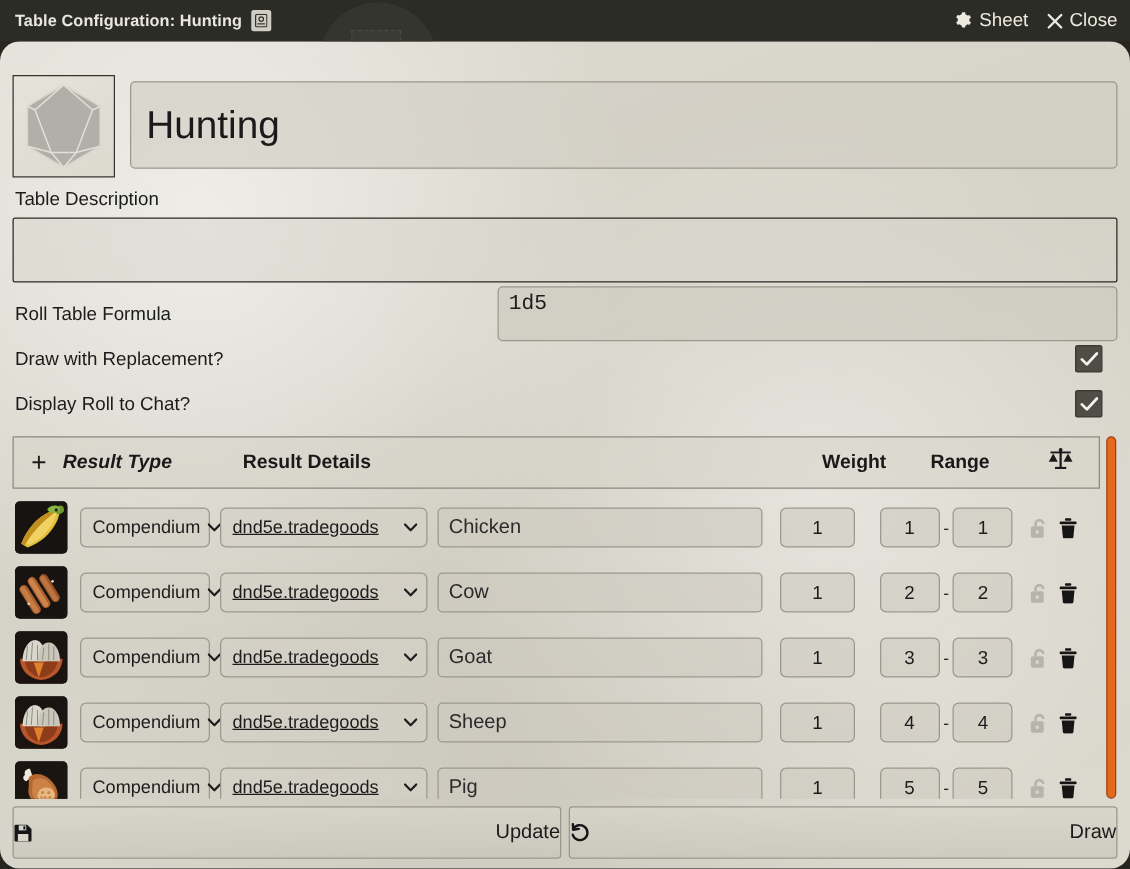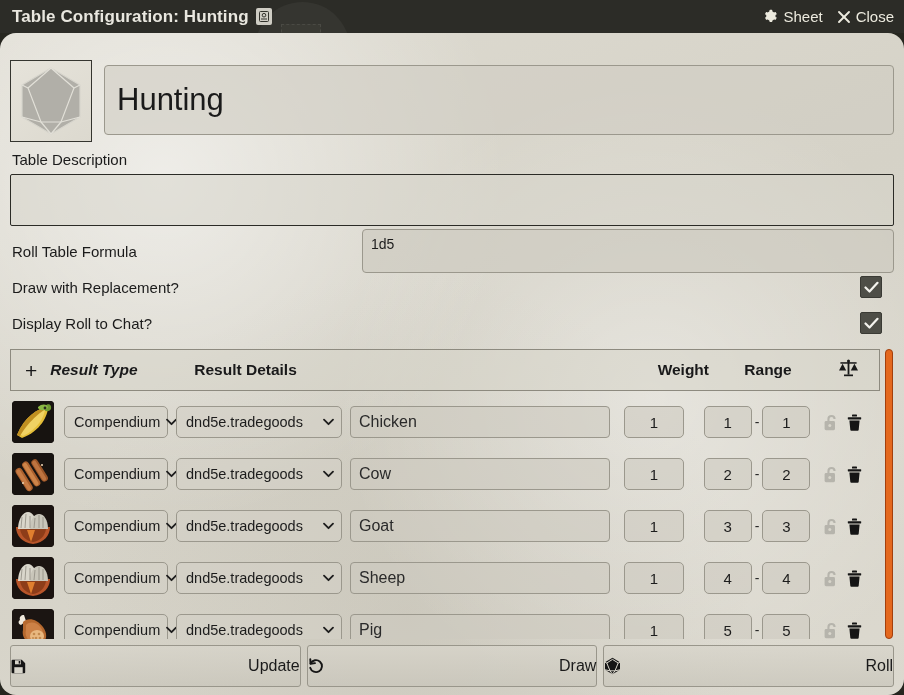--- a/index.html
+++ b/index.html
@@ -42,21 +42,21 @@
   .titlebar .ghost .inner {
     position: absolute;
     left: 26px; top: 22px;
     width: 40px; height: 30px;
     border: 1px dashed #4a4a44;
     background: #3a3a34;
   }
   .tb-title {
     position: relative;
     z-index: 2;
-    font-size: 17px;
+    font-size: 13px;
     font-weight: bold;
     letter-spacing: .1px;
     white-space: nowrap;
   }
   .tb-badge {
     position: relative;
     z-index: 2;
     display: inline-flex;
     align-items: center; justify-content: center;
     width: 16px; height: 17px;
@@ -148,30 +148,31 @@
     margin-bottom: 9px;
   }
 
   .form-row {
     display: flex;
     align-items: center;
     height: 32px;
     flex: 0 0 32px;
     margin-bottom: 4px;
     padding-left: 2px;
+    gap: 36px;
   }
   .form-row .lbl { width: 350px; }
   .formula-input {
     flex: 1 1 auto;
     height: 44px;
     border: 1px solid #9b988d;
     border-radius: 4px;
     background: rgba(205,202,192,.66);
-    font-family: Liberation Sans, sans-serif;
-    font-size: 14px;
+    font-family: Liberation Mono, monospace;
+    font-size: 17px;
     color: #1c1c1c;
     padding: 0 8px;
     line-height: 28px;
     overflow: hidden;
   }
   .cb-holder { margin-left: auto; margin-right: 12px; display:flex; }
   .checkbox {
     width: 22px; height: 22px;
     background: #4e4e47;
     border: 1px solid #3a3a34;
@@ -247,21 +248,21 @@
     font-size: 14.5px;
     color: #1c1c1c;
     display: flex;
     align-items: center;
     padding: 0 7px 0 9px;
     cursor: pointer;
     white-space: nowrap;
   }
   .sel .chev { margin-left: auto; padding-left: 6px; display: flex; }
   .sel-type { width: 104px; margin-left: 10px; }
-  .sel-src  { width: 166px; margin-left: 8px; }
+  .sel-src  { width: 166px; margin-left: 8px; text-decoration: underline; }
 
   .det-input {
     flex: 1 1 auto;
     height: 32px;
     margin-left: 8px;
     border: 1px solid #9b988d;
     border-radius: 4px;
     background: rgba(205,202,192,.58);
     font-size: 16px;
     color: #2a2a2a;
@@ -785,33 +786,16 @@
       </div>
       <div class="btn">
         <span>
           <svg width="16" height="16" viewBox="0 0 16 16" fill="none" stroke="#151515" stroke-width="1.9" stroke-linecap="round">
               <path d="M2.6 5.4A6 6 0 1 1 2.2 9.8"></path>
               <polyline points="2.3,1.3 2.5,5.8 7,5.1" stroke-linejoin="round"></polyline>
             </svg>
         </span>
         <span>Draw</span>
       </div>
-      <div class="btn">
-        <span>
-          <svg width="17" height="18" viewBox="0 0 17 18">
-            <polygon points="8.5,0.8 16,5.2 16,12.8 8.5,17.2 1,12.8 1,5.2" fill="#151515"></polygon>
-            <g stroke="#d8d5cb" stroke-width="1" fill="none">
-              <polygon points="8.5,2.4 14.2,6 11,13.8 6,13.8 2.8,6"></polygon>
-              <line x1="2.8" y1="6" x2="1" y2="5.2"></line>
-                <line x1="14.2" y1="6" x2="16" y2="5.2"></line>
-              <line x1="6" y1="13.8" x2="1" y2="12.8"></line>
-                <line x1="11" y1="13.8" x2="16" y2="12.8"></line>
-              <line x1="8.5" y1="17.2" x2="6" y2="13.8"></line>
-                <line x1="8.5" y1="17.2" x2="11" y2="13.8"></line>
-            </g>
-          </svg>
-        </span>
-        <span>Roll</span>
-      </div>
     </div>
 
   </div>
 </div>
 
 </body></html>

